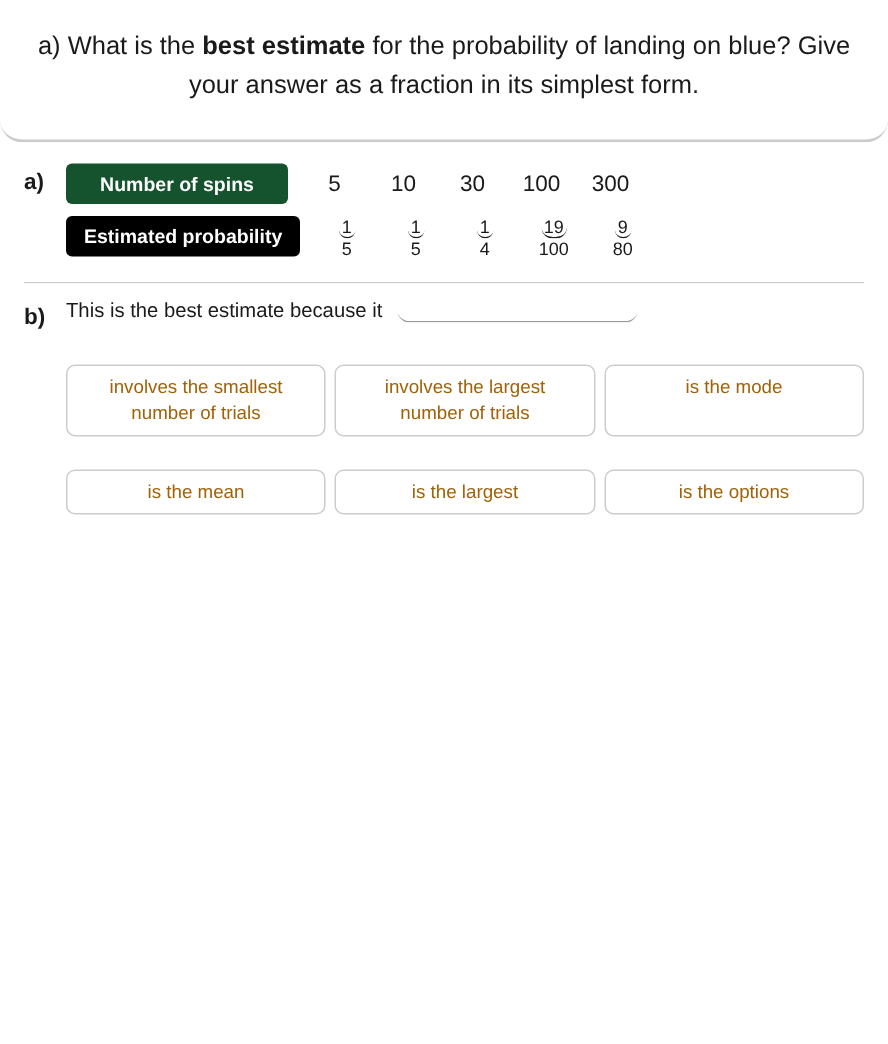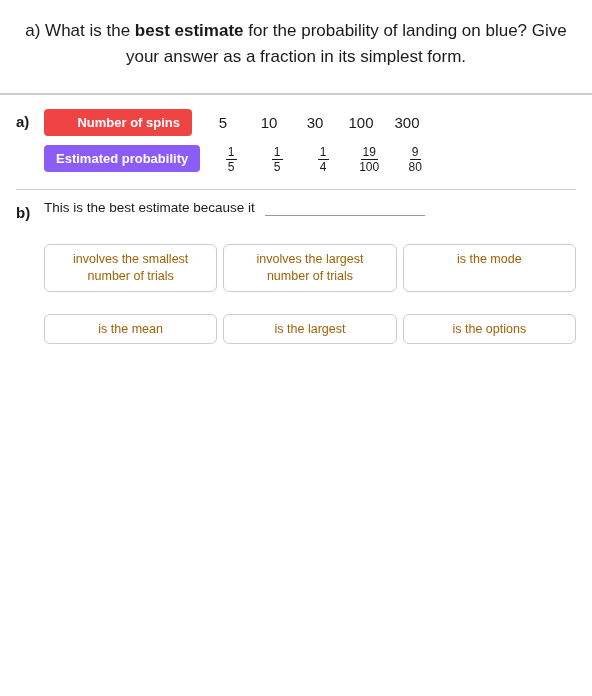--- a/index.html
+++ b/index.html
@@ -1,15 +1,15 @@
 <!DOCTYPE html>
 <html><head>
   <meta charset="utf-8">
   <style>
-    * { box-sizing: border-box; margin: 0; padding: 0; }
+    * { box-sizing: border-box; margin: 0; padding: 0; border-radius: 15px; }
     body {
       font-family: Arial, sans-serif;
       background: #fff;
       width: 592px;
       min-height: 696px;
       overflow-x: hidden;
       color: #1a1a1a;
     }
     .question-section {
       padding: 18px 24px 10px 24px;
@@ -51,25 +51,24 @@
       min-width: 148px;
       padding: 6px 12px;
       font-size: 13px;
       font-weight: bold;
       color: #fff;
       text-align: center;
       border-radius: 4px;
       margin-right: 8px;
     }
     .row-header.pink {
-      background: #ef4444;
-      text-align: right;
+      background: #14532d;
     }
     .row-header.orange {
-      background: #8b5cf6;
+      background: #000000;
     }
     .table-cells {
       display: flex;
       gap: 0;
       align-items: center;
     }
     .cell {
       min-width: 46px;
       text-align: center;
       font-size: 15px;

